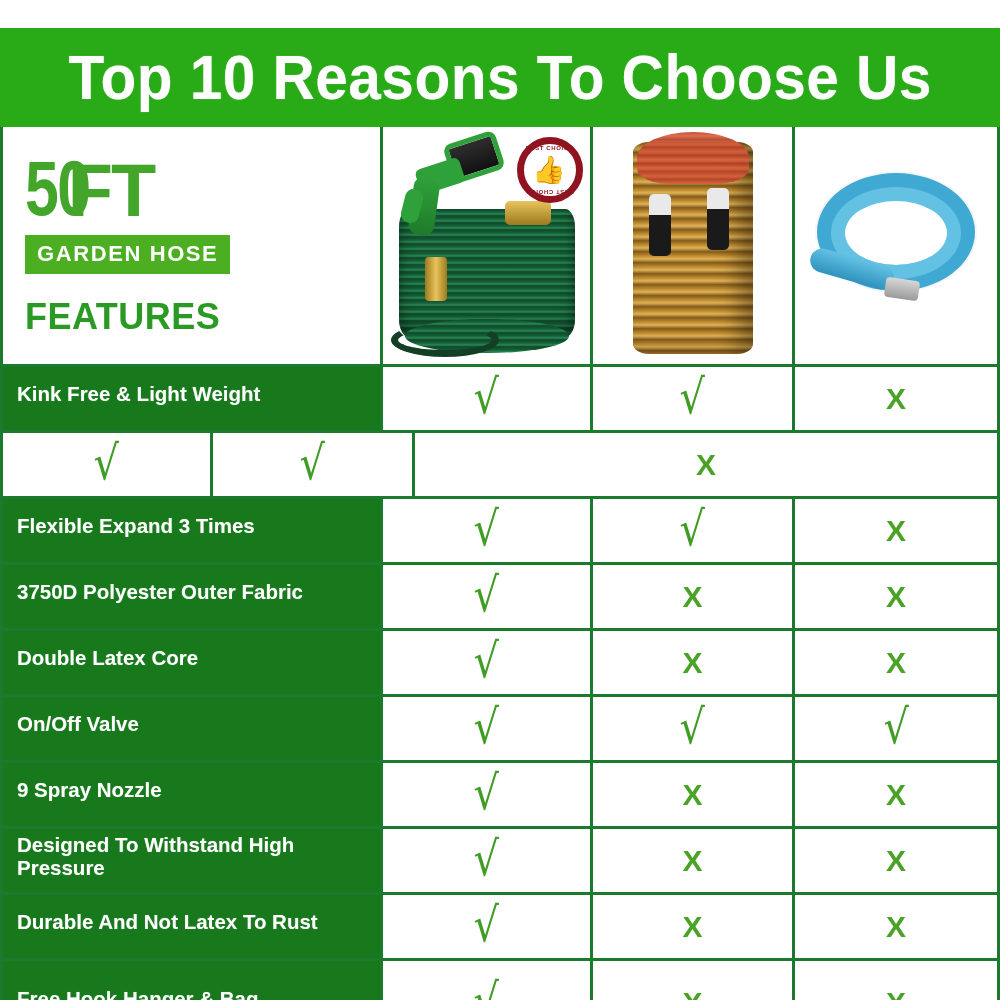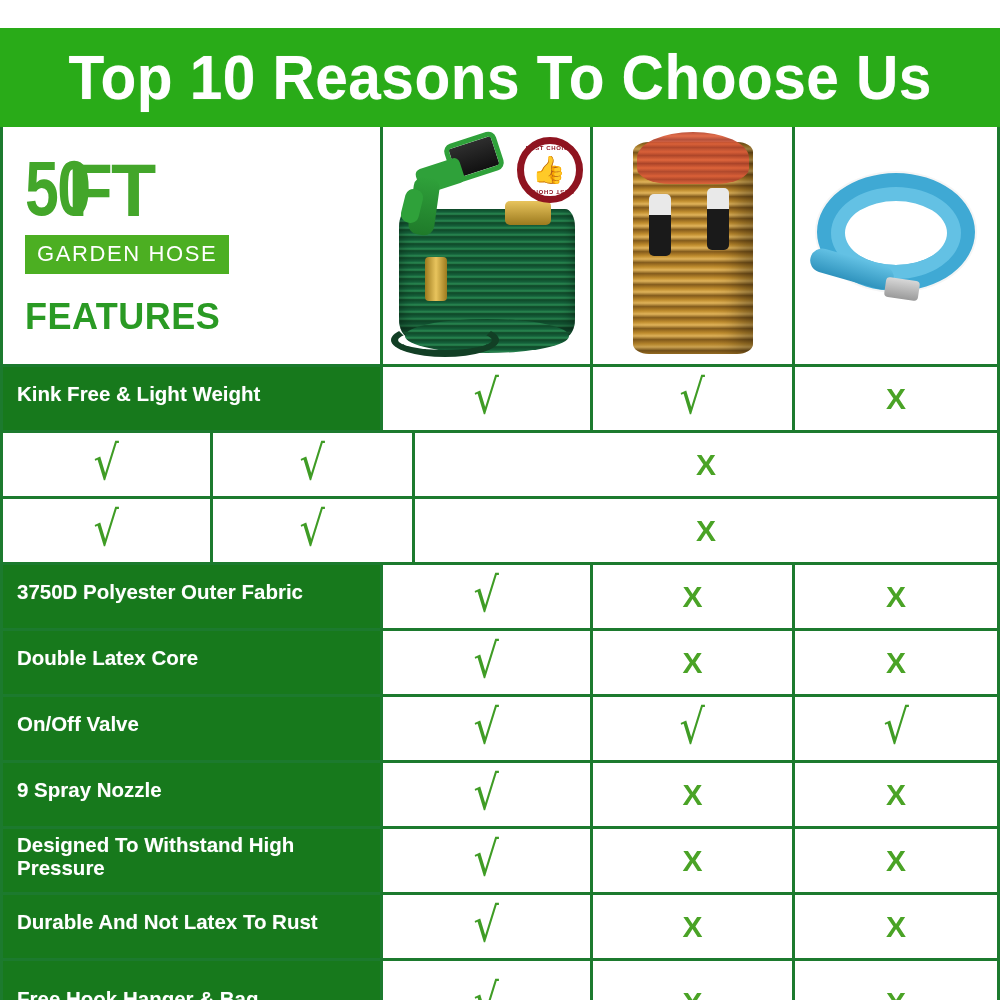--- a/index.html
+++ b/index.html
@@ -98,21 +98,21 @@
     font-size: 74px;
     font-weight: bold;
     letter-spacing: -2px;
     margin-left: -40px;
   }
   .hose-bar {
     display: inline-block;
     background: #4caf22;
     color: #ffffff;
     font-size: 22px;
-    font-weight: normal;
+    font-weight: bold;
     letter-spacing: 1.6px;
     padding: 6px 12px 7px 12px;
     margin-top: 6px;
   }
   .features-word {
     color: #2a9a24;
     font-size: 36px;
     font-weight: bold;
     letter-spacing: 0.5px;
     margin-top: 22px;
@@ -381,20 +381,21 @@
             <span class="mark-check">√</span>
           </div>
           <div class="mark c2">
             <span class="mark-check">√</span>
           </div>
           <div class="mark c3">
             <span class="mark-x">X</span>
           </div>
         </div>
         <div class="frow">
+          <div class="label">Flexible Expand 3 Times</div>
           <div class="mark c1">
             <span class="mark-check">√</span>
           </div>
           <div class="mark c2">
             <span class="mark-check">√</span>
           </div>
           <div class="mark c3">
             <span class="mark-x">X</span>
           </div>
         </div>

